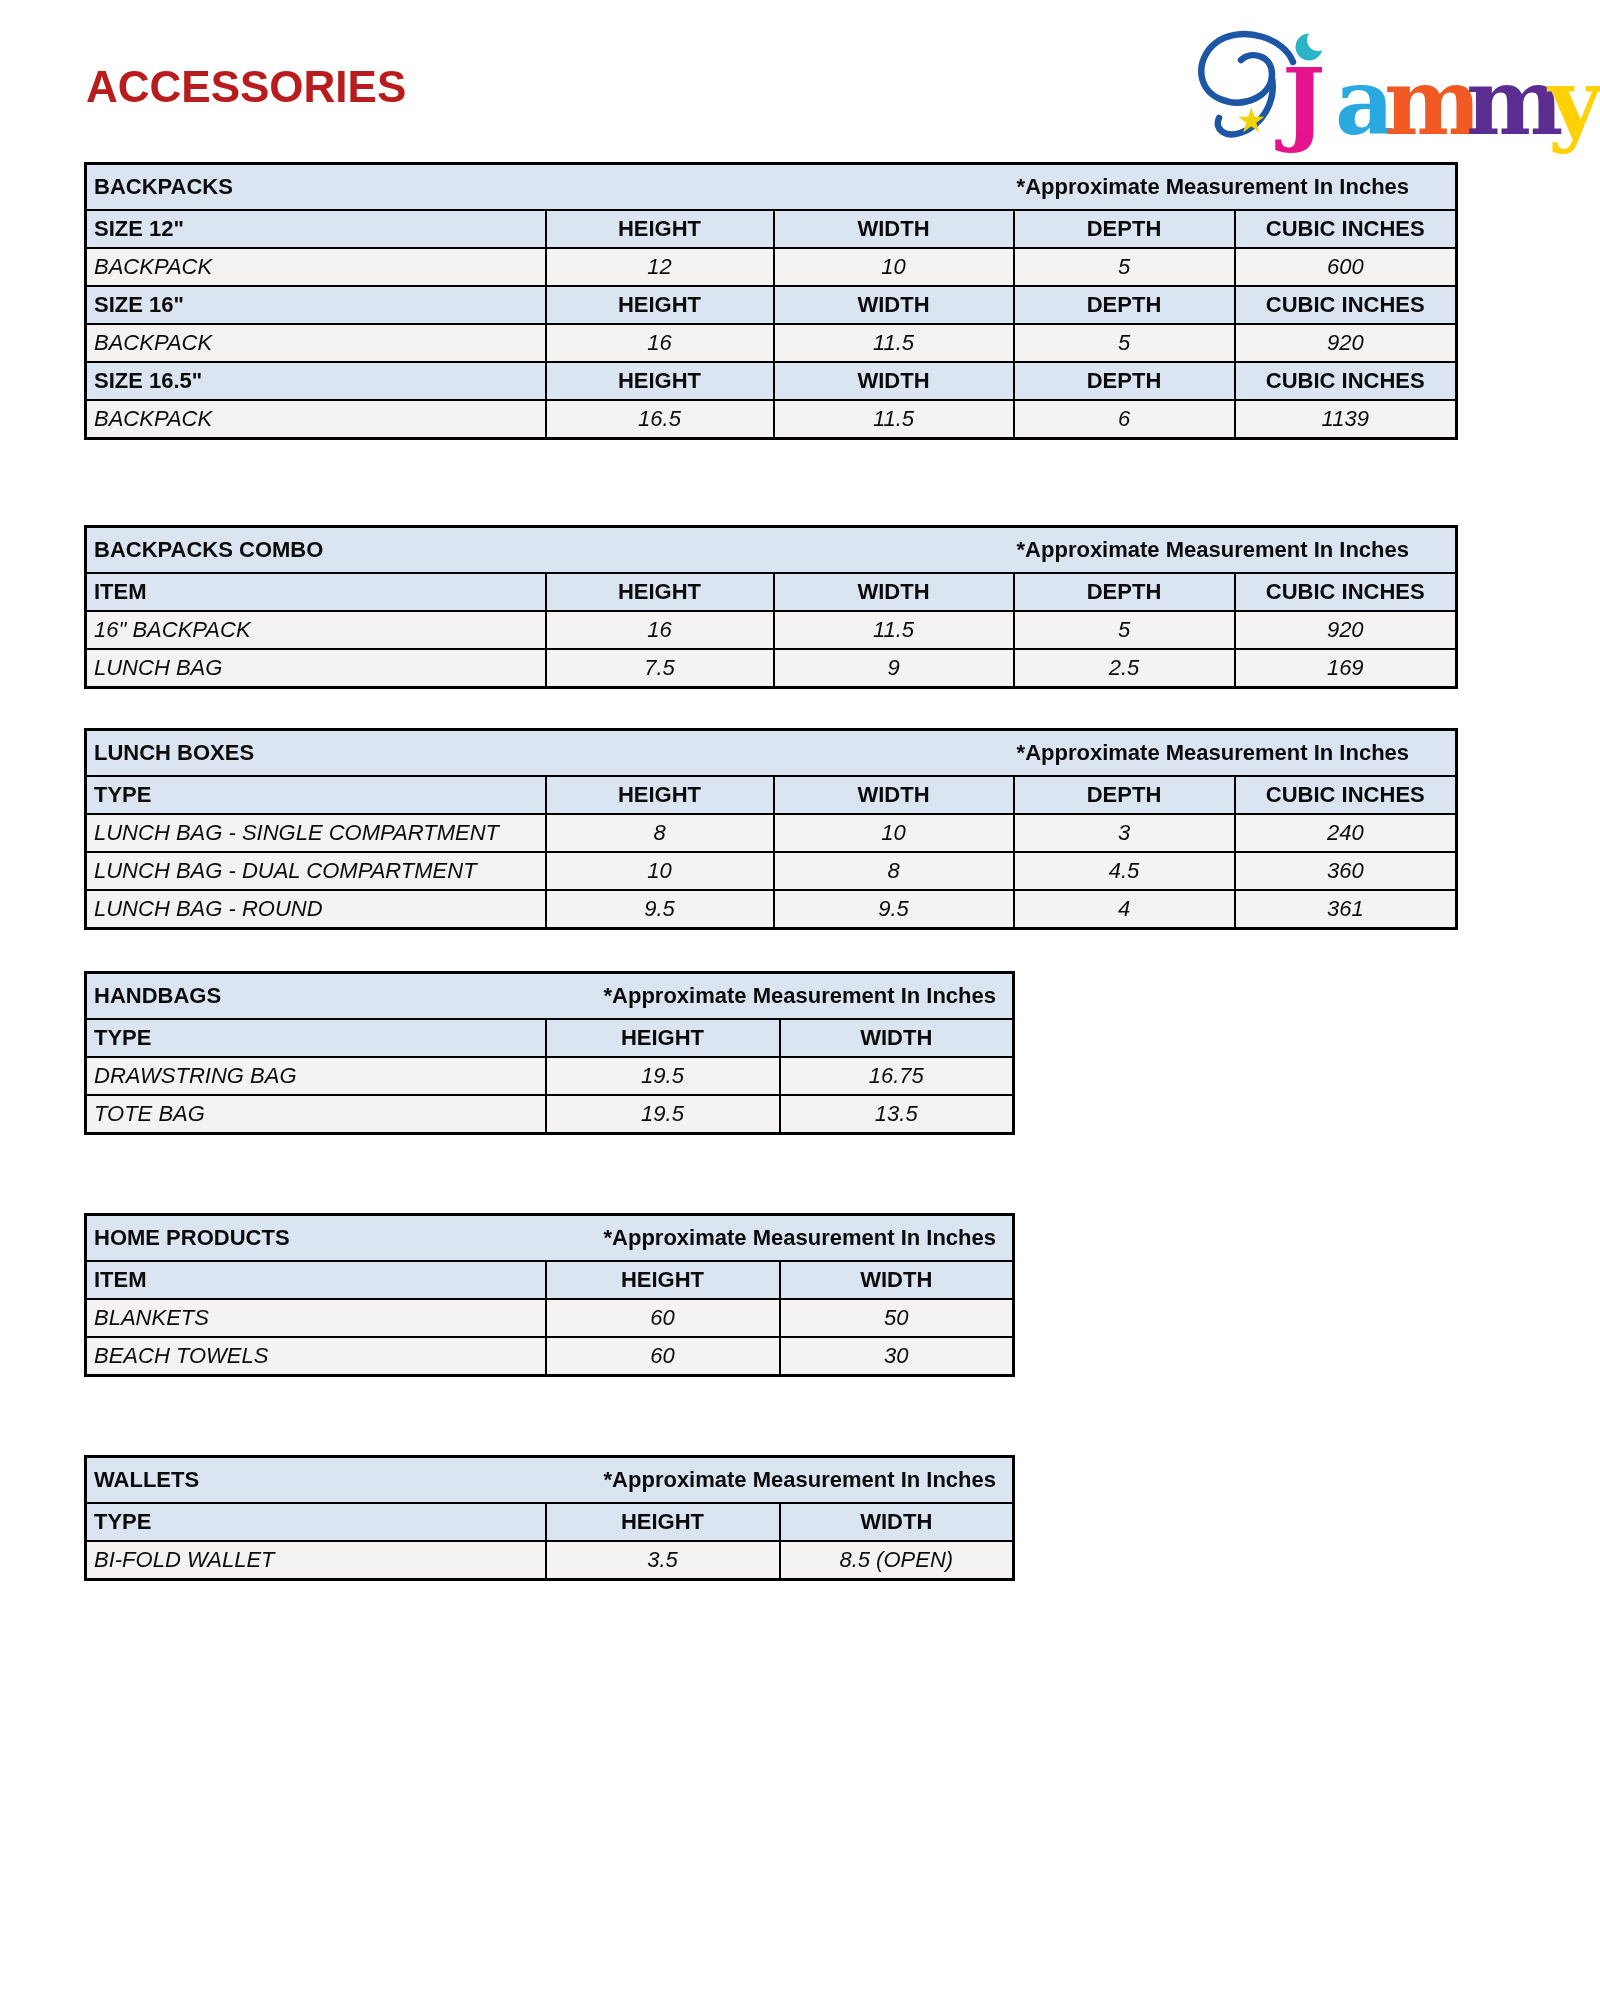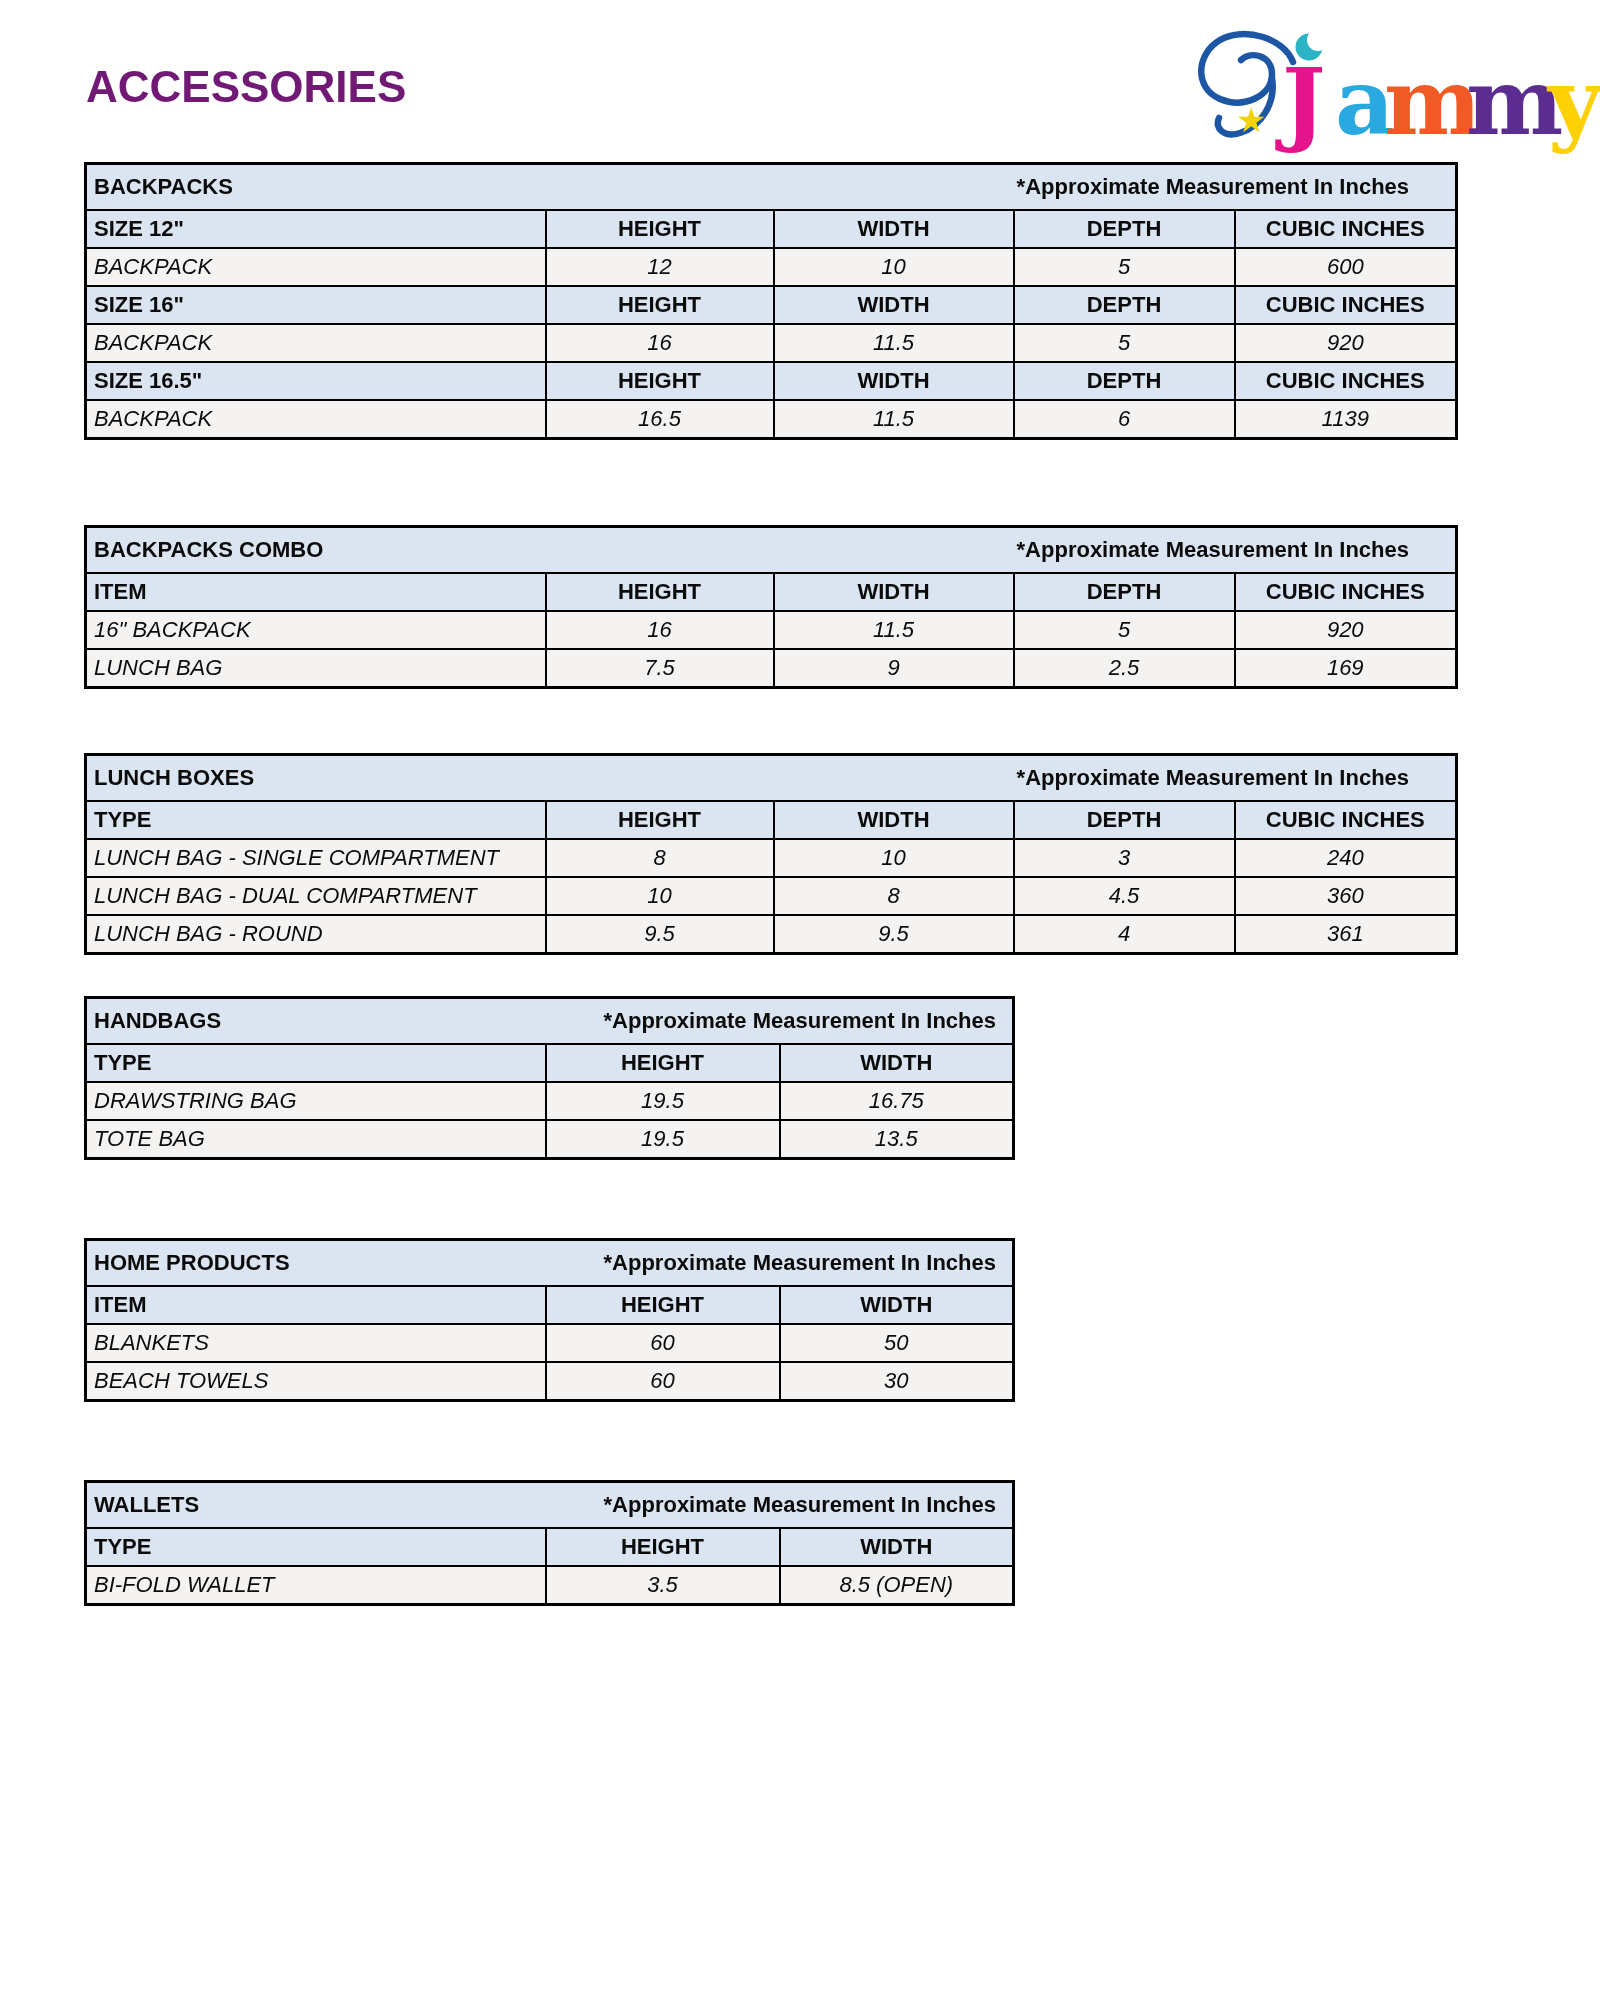--- a/index.html
+++ b/index.html
@@ -5,21 +5,21 @@
   * { box-sizing: border-box; margin: 0; padding: 0; }
   html, body { background: #ffffff; }
   body {
     width: 1600px; height: 2000px; margin: 0;
     font-family: "Liberation Sans", sans-serif;
   }
   .page { position: relative; width: 1600px; height: 2000px; background: #fff; overflow: hidden; }
 
   .title {
     position: absolute; left: 86px; top: 62px;
-    font-size: 44px; font-weight: bold; color: #701a75; letter-spacing: 0;
+    font-size: 44px; font-weight: bold; color: #b91c1c; letter-spacing: 0;
   }
 
   .logo { position: absolute; left: 1192px; top: 26px; width: 406px; height: 136px; }
   .logo svg { overflow: visible; }
   .lg { font-family: "DejaVu Serif", serif; font-weight: bold; font-size: 92px; }
   .lgstar { font-family: "DejaVu Sans", sans-serif; font-size: 34px; }
 
   .tables { position: absolute; left: 84px; top: 162px; }
 
   table.meas {
@@ -44,21 +44,21 @@
   tr.hdr  td { background: #dbe5f1; font-weight: bold; }
   tr.data td { background: #f4f3f1; font-style: italic; }
 
   .cellwrap { display: flex; justify-content: space-between; align-items: center; height: 44px; }
   .t-title { font-weight: bold; padding-left: 7px; }
   .t-note  { font-weight: bold; }
   .wide .t-note   { padding-right: 46px; }
   .narrow .t-note { padding-right: 16px; }
 
   .m1 { margin-bottom: 85px; }
-  .m2 { margin-bottom: 64px; }
+  .m2 { margin-bottom: 39px; }
   .m3 { margin-bottom: 41px; }
   .m4 { margin-bottom: 78px; }
   .m5 { margin-bottom: 78px; }
 </style>
 </head>
 <body>
 
 <div class="page">
 
   <h1 class="title">ACCESSORIES</h1>

